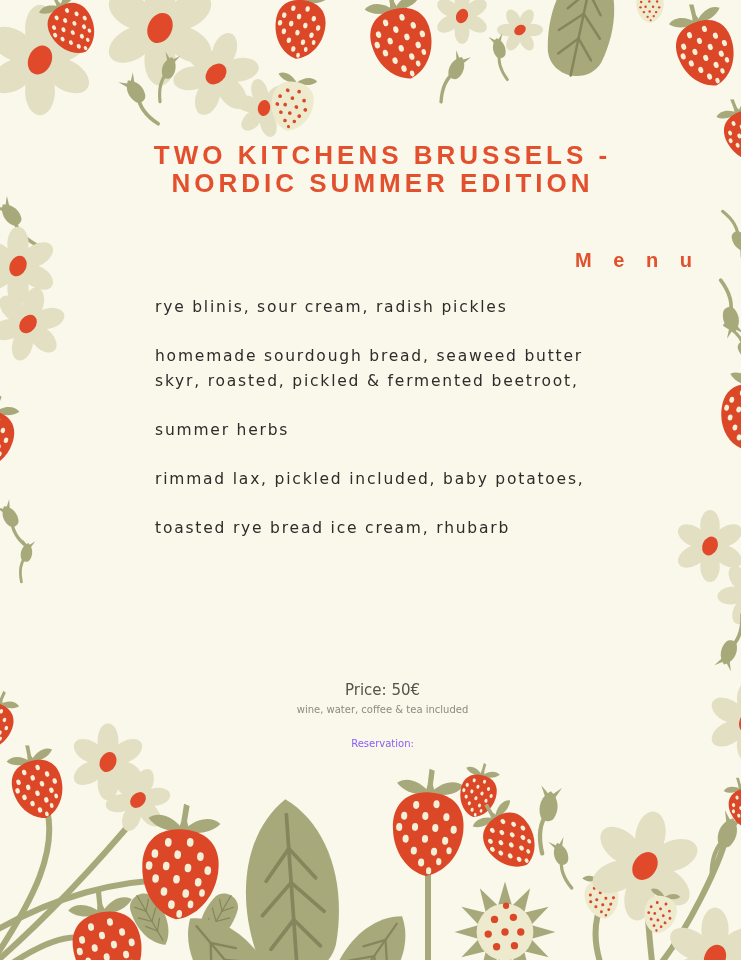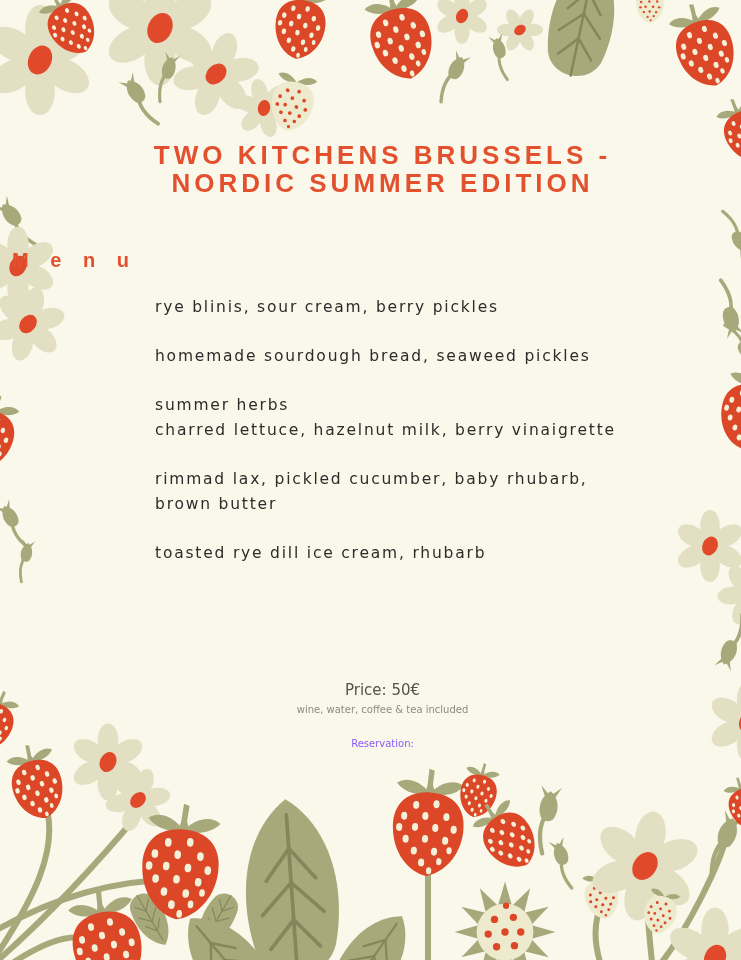--- a/index.html
+++ b/index.html
@@ -8,21 +8,21 @@
     background:#f9f8eb;font-family:"Liberation Sans",sans-serif;
     margin:0 auto;
   }
   #deco{position:absolute;left:0;top:0;width:741px;height:960px;z-index:1;}
   .textlayer{position:absolute;left:12px;top:0;width:741px;height:960px;z-index:2;}
   .title{
     position:absolute;top:141px;left:0;width:741px;text-align:center;
     color:#e2502e;font-weight:700;font-size:26px;line-height:28px;letter-spacing:4px;
   }
   .menu-heading{
-    position:absolute;top:249px;left:0;width:688px;text-align:left;
+    position:absolute;top:249px;left:0;width:688px;text-align:right;
     color:#e2502e;font-weight:700;font-size:20px;letter-spacing:8px;
   }
   .courses{
     position:absolute;top:295px;left:143px;width:520px;
     font-family:"DejaVu Sans",sans-serif;font-size:15.5px;letter-spacing:1.8px;
     color:#2e2c2a;line-height:25px;
   }
   .course{margin:0 0 24px 0;}
   .footer{
     position:absolute;left:0;width:741px;text-align:center;
@@ -223,35 +223,34 @@
 
     <div class="title">
       <div>TWO KITCHENS BRUSSELS -</div>
       <div>NORDIC SUMMER EDITION</div>
     </div>
 
     <div class="menu-heading">M e n u</div>
 
     <div class="courses">
       <div class="course">
-        <div>rye blinis, sour cream, berry pickles</div>
-      </div>
-      <div class="course">
-        <div>homemade sourdough bread, seaweed pickles</div>
+        <div>rye blinis, sour cream, radish pickles</div>
+      </div>
+      <div class="course">
+        <div>homemade sourdough bread, seaweed butter</div>
+        <div>skyr, roasted, pickled &amp; fermented beetroot,</div>
       </div>
       <div class="course">
         <div>summer herbs</div>
-        <div>charred lettuce, hazelnut milk, berry vinaigrette</div>
-      </div>
-      <div class="course">
-        <div>rimmad lax, pickled cucumber, baby rhubarb,</div>
-        <div>brown butter</div>
-      </div>
-      <div class="course">
-        <div>toasted rye dill ice cream, rhubarb</div>
+      </div>
+      <div class="course">
+        <div>rimmad lax, pickled included, baby potatoes,</div>
+      </div>
+      <div class="course">
+        <div>toasted rye bread ice cream, rhubarb</div>
       </div>
     </div>
 
     <div class="footer price-block">
       <div class="price-line">Price: 50€</div>
       <div class="included-line">wine, water, coffee &amp; tea included</div>
     </div>
 
     <div class="footer reservation-block">
       <div class="res-line">Reservation:</div>

